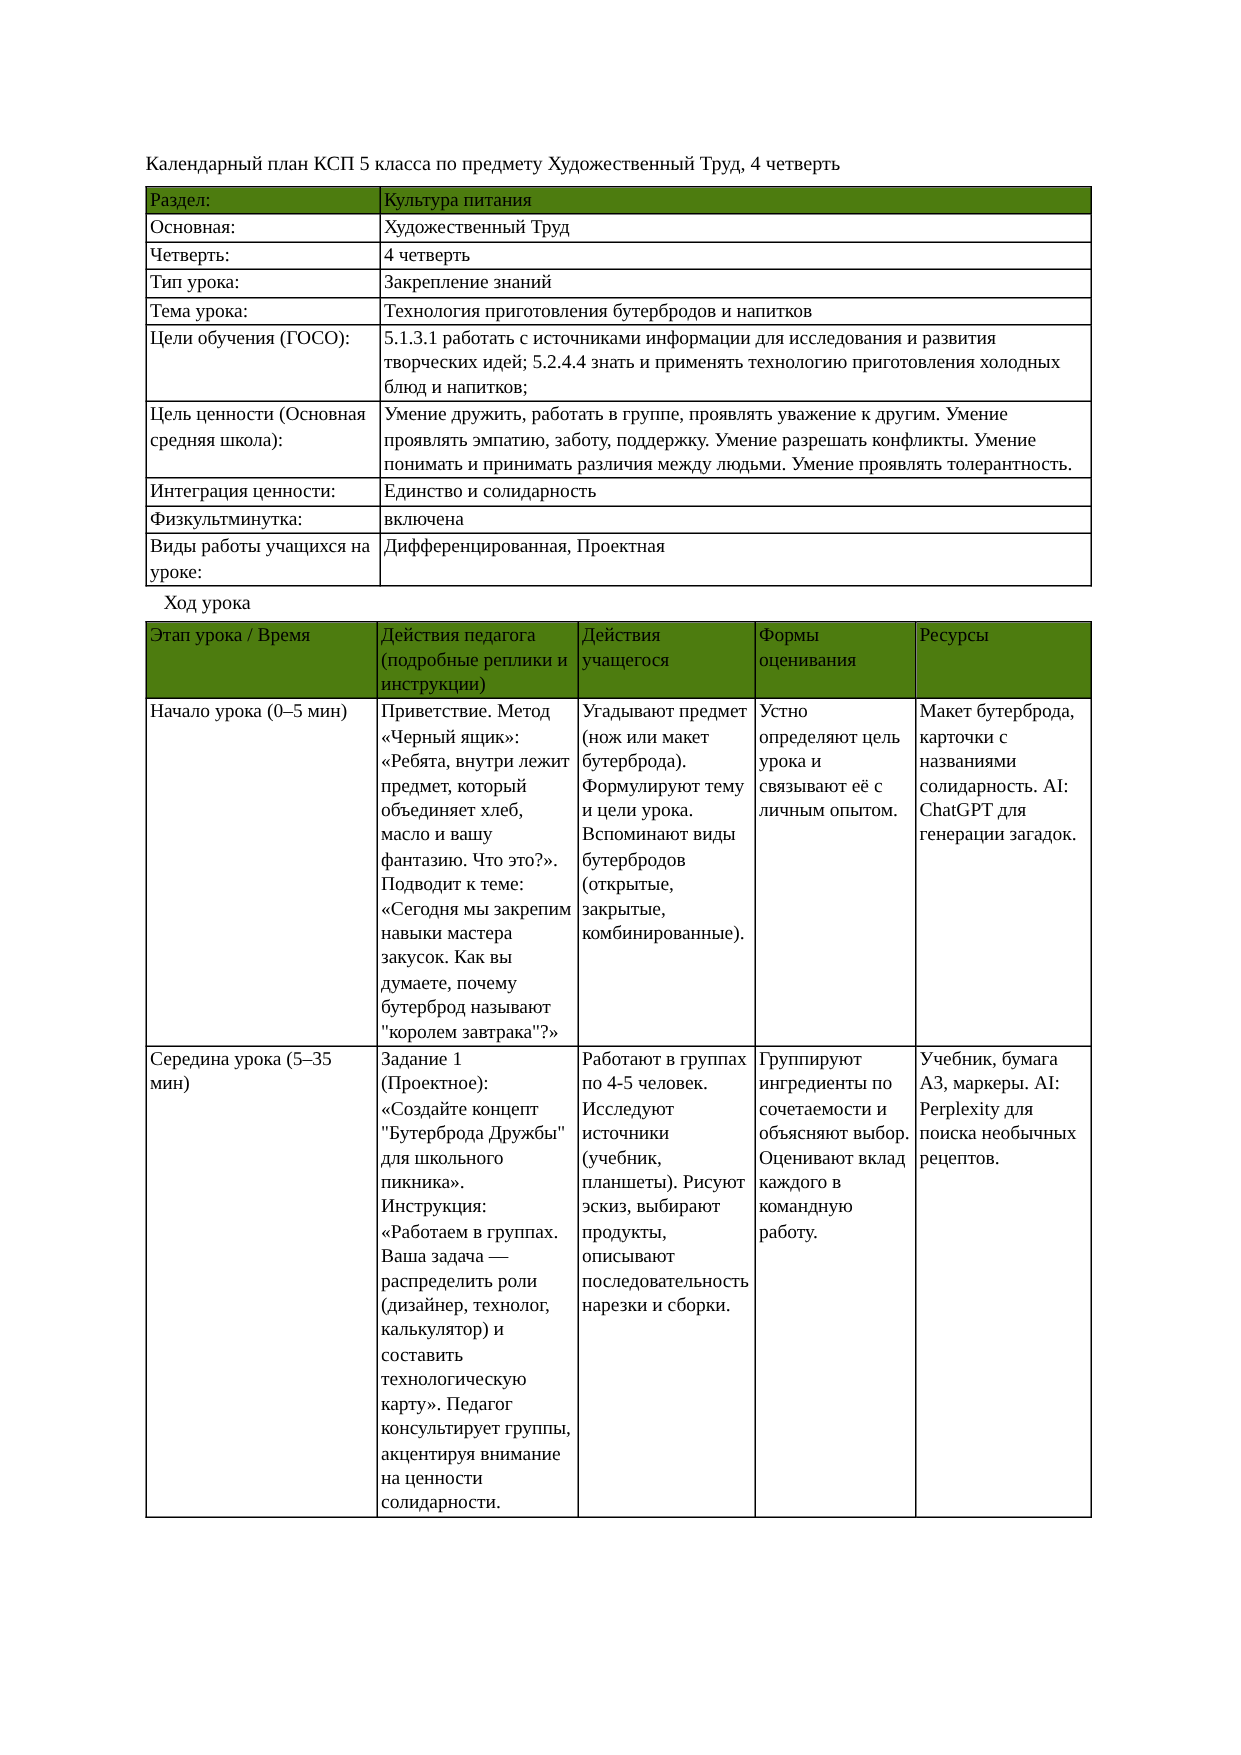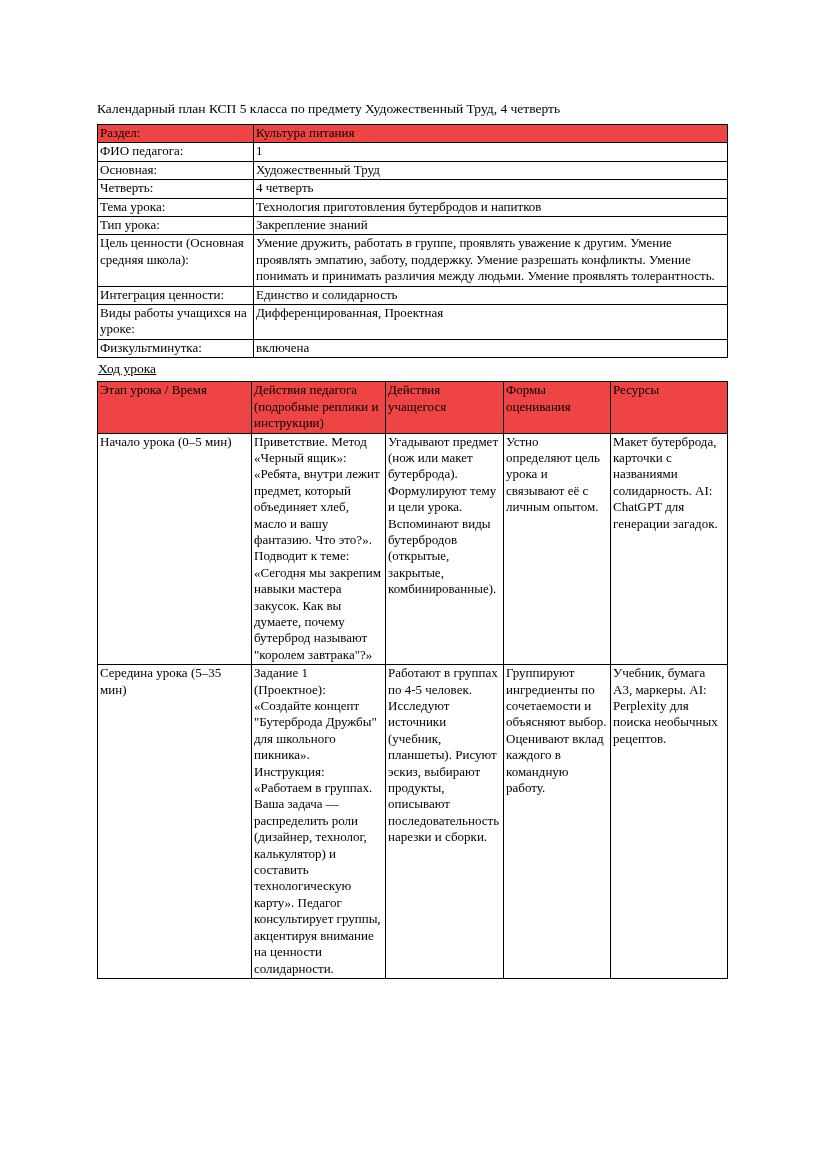--- a/index.html
+++ b/index.html
@@ -31,28 +31,27 @@
   }
   td {
     border: 1px solid #000000;
     vertical-align: top;
     font-size: 13px;
     line-height: 16.4px;
     padding: 0px 3px 1px 2px;
     overflow: hidden;
     word-wrap: break-word;
   }
-  tr.hdr td { background: #ef4444; }
+  tr.hdr td { background: #4d7c0f; }
   .info-table col.c-label  { width: 156px; }
   .info-table col.c-value  { width: 474px; }
   .section-heading {
     font-size: 13.5px;
     line-height: 17px;
-    margin: 2px 0 4px 1px;
-    text-decoration: underline;
+    margin: 2px 0 4px 12px;
   }
   .lesson-table col.c1 { width: 154px; }
   .lesson-table col.c2 { width: 134px; }
   .lesson-table col.c3 { width: 118px; }
   .lesson-table col.c4 { width: 107px; }
   .lesson-table col.c5 { width: 117px; }
   .lesson-table tr.hdr td { height: 50px; font-family: Liberation Serif, serif; }
 </style>
 </head>
 <body>
@@ -65,54 +64,54 @@
     <colgroup>
         <col class="c-label">
         <col class="c-value">
       </colgroup>
     <tbody>
       <tr class="hdr">
         <td>Раздел:</td>
         <td>Культура питания</td>
       </tr>
       <tr>
-        <td>ФИО педагога:</td>
-        <td>1</td>
-      </tr>
-      <tr>
         <td>Основная:</td>
         <td>Художественный Труд</td>
       </tr>
       <tr>
         <td>Четверть:</td>
         <td>4 четверть</td>
       </tr>
       <tr>
+        <td>Тип урока:</td>
+        <td>Закрепление знаний</td>
+      </tr>
+      <tr>
         <td>Тема урока:</td>
         <td>Технология приготовления бутербродов и напитков</td>
       </tr>
       <tr>
-        <td>Тип урока:</td>
-        <td>Закрепление знаний</td>
+        <td>Цели обучения (ГОСО):</td>
+        <td>5.1.3.1 работать с источниками информации для исследования и развития творческих идей; 5.2.4.4 знать и применять технологию приготовления холодных блюд и напитков;</td>
       </tr>
       <tr>
         <td>Цель ценности (Основная средняя школа):</td>
         <td>Умение дружить, работать в группе, проявлять уважение к другим. Умение проявлять эмпатию, заботу, поддержку. Умение разрешать конфликты. Умение понимать и принимать различия между людьми. Умение проявлять толерантность.</td>
       </tr>
       <tr>
         <td>Интеграция ценности:</td>
         <td>Единство и солидарность</td>
       </tr>
       <tr>
+        <td>Физкультминутка:</td>
+        <td>включена</td>
+      </tr>
+      <tr>
         <td>Виды работы учащихся на уроке:</td>
         <td>Дифференцированная, Проектная</td>
-      </tr>
-      <tr>
-        <td>Физкультминутка:</td>
-        <td>включена</td>
       </tr>
     </tbody>
   </table>
 
   <div class="section-heading">Ход урока</div>
 
   <table class="lesson-table">
     <colgroup>
         <col class="c1">
         <col class="c2">

